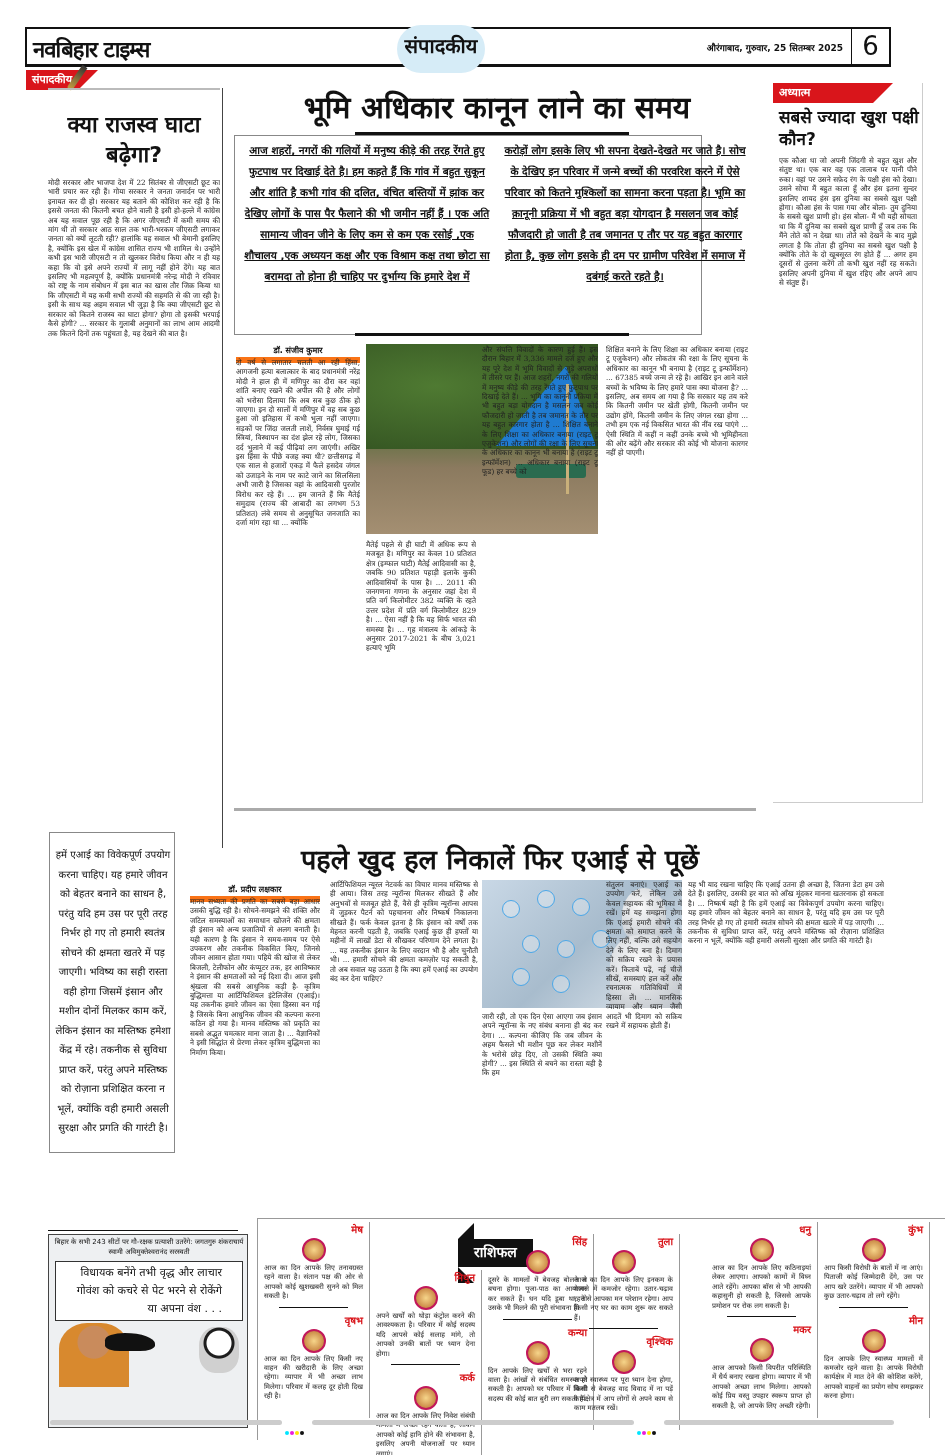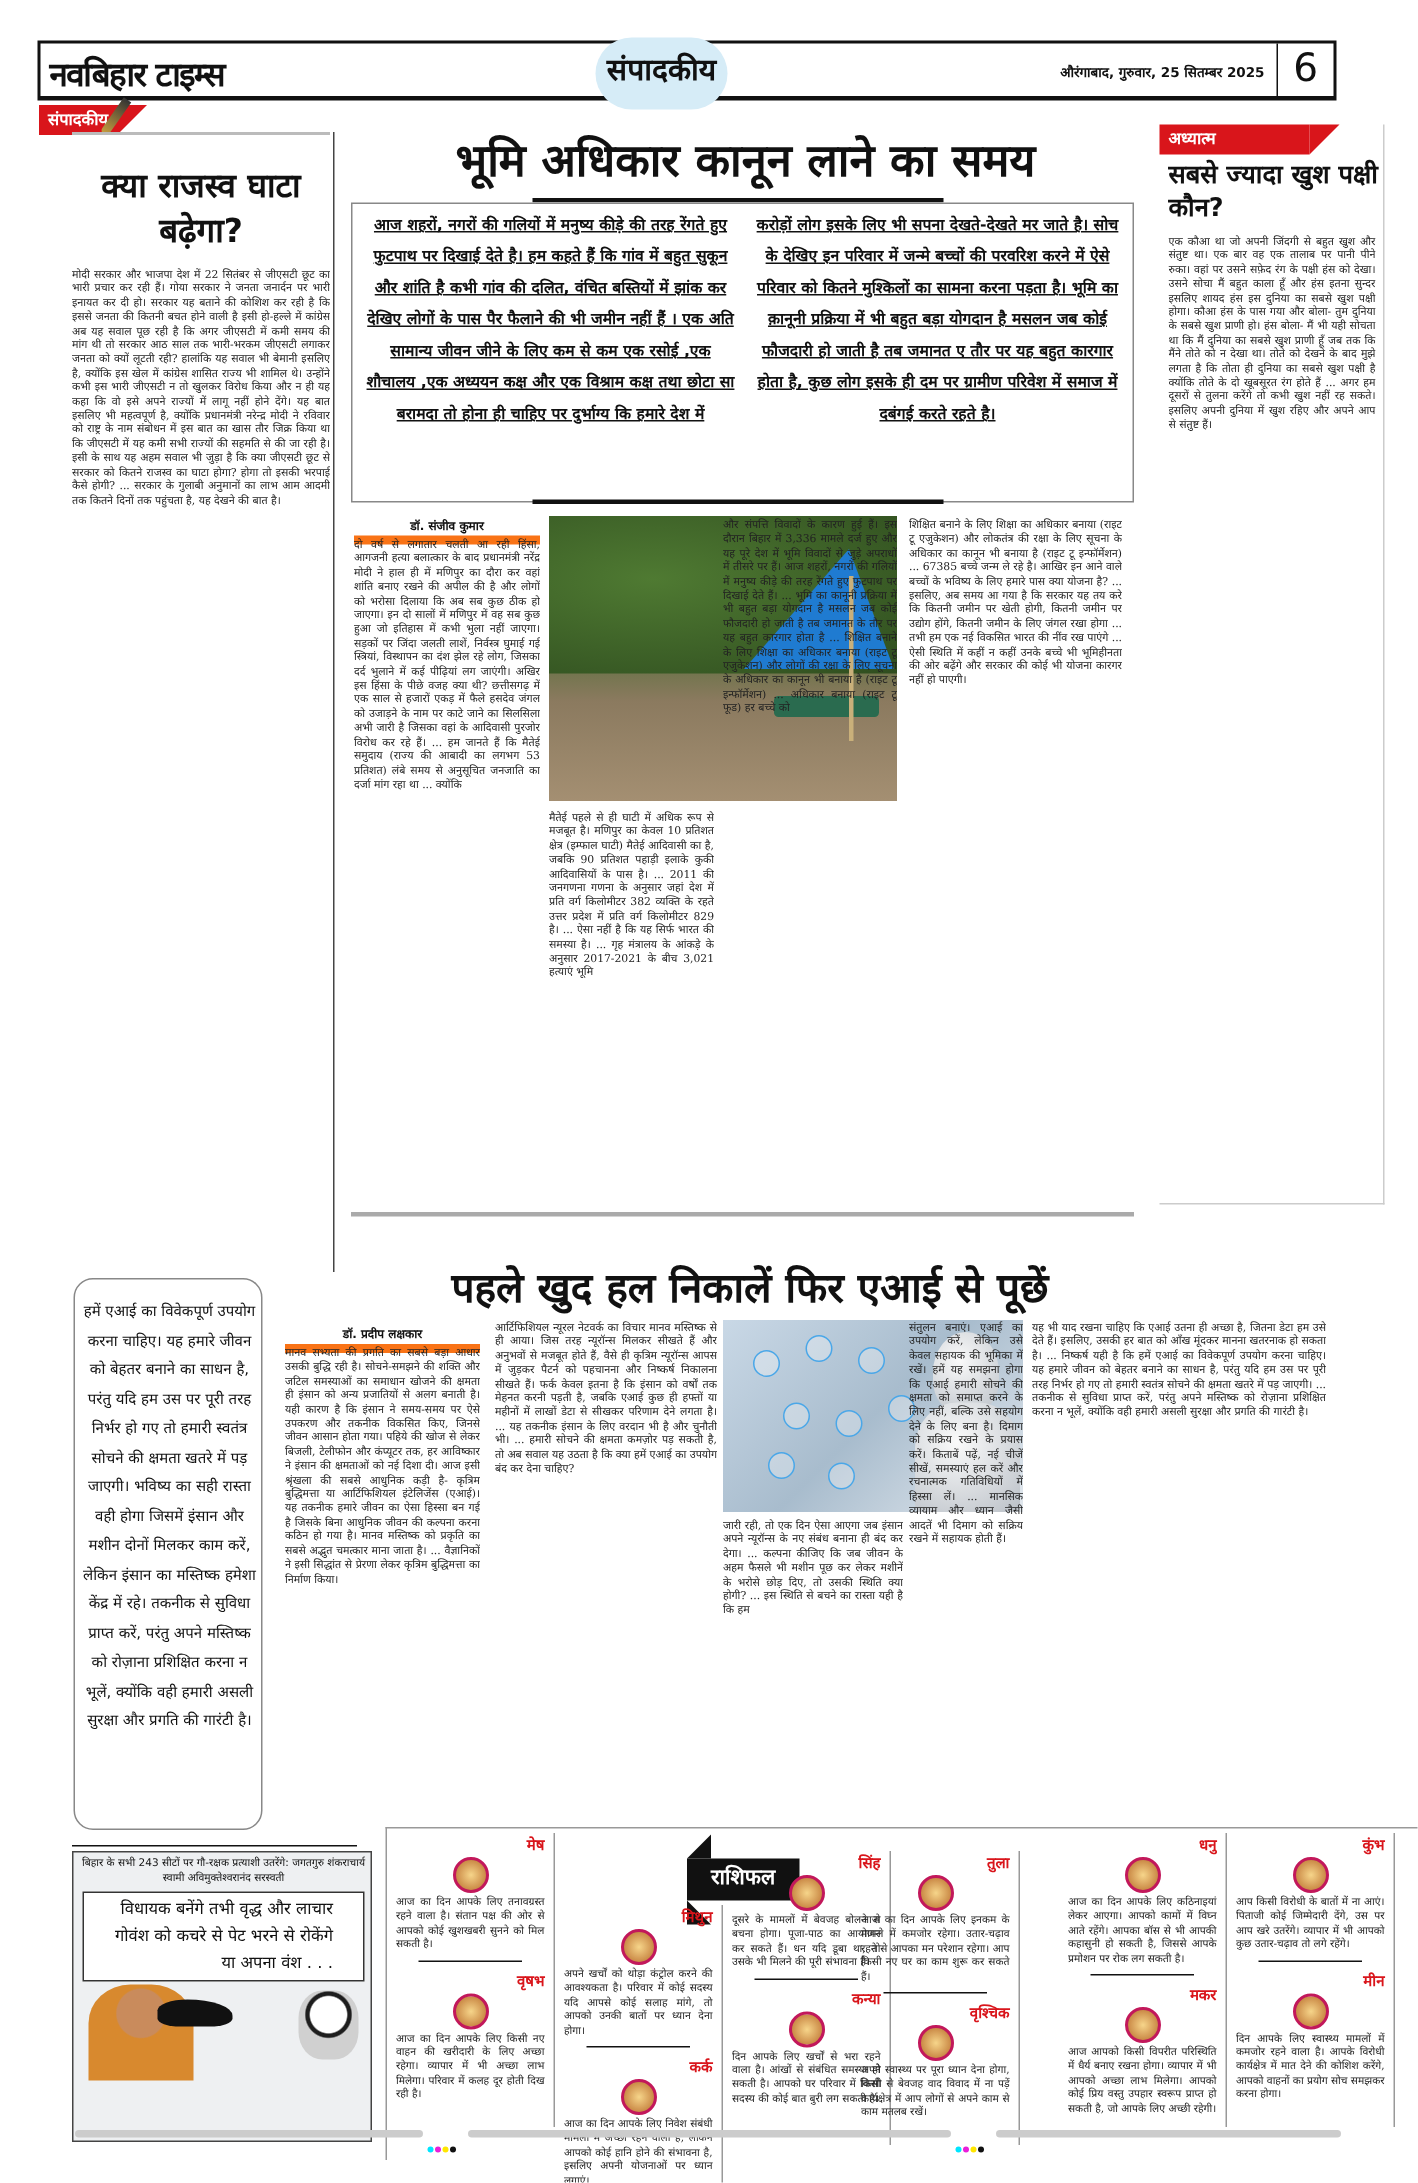--- a/index.html
+++ b/index.html
@@ -48,21 +48,21 @@
   <div class="redtag-tri"></div>
   <div style="position:absolute;left:48px;top:-6px;width:6px;height:28px;background:linear-gradient(#333,#c9a040);transform:rotate(35deg);border-radius:0 0 3px 3px;"></div>
 </div>
 <div class="abs" style="left:48px;top:88px;width:172px;height:2px;background:#bbb;"></div>
 <div class="abs hl" style="left:48px;top:110px;width:172px;font-size:22px;line-height:30px;">क्या राजस्व घाटा बढ़ेगा?</div>
 <div class="abs col-text" style="left:48px;top:178px;width:172px;height:660px;">मोदी सरकार और भाजपा देश में 22 सितंबर से जीएसटी छूट का भारी प्रचार कर रही हैं। गोया सरकार ने जनता जनार्दन पर भारी इनायत कर दी हो। सरकार यह बताने की कोशिश कर रही है कि इससे जनता की कितनी बचत होने वाली है इसी हो-हल्ले में कांग्रेस अब यह सवाल पूछ रही है कि अगर जीएसटी में कमी समय की मांग थी तो सरकार आठ साल तक भारी-भरकम जीएसटी लगाकर जनता को क्यों लूटती रही? हालांकि यह सवाल भी बेमानी इसलिए है, क्योंकि इस खेल में कांग्रेस शासित राज्य भी शामिल थे। उन्होंने कभी इस भारी जीएसटी न तो खुलकर विरोध किया और न ही यह कहा कि वो इसे अपने राज्यों में लागू नहीं होने देंगे। यह बात इसलिए भी महत्वपूर्ण है, क्योंकि प्रधानमंत्री नरेन्द्र मोदी ने रविवार को राष्ट्र के नाम संबोधन में इस बात का खास तौर जिक्र किया था कि जीएसटी में यह कमी सभी राज्यों की सहमति से की जा रही है। इसी के साथ यह अहम सवाल भी जुड़ा है कि क्या जीएसटी छूट से सरकार को कितने राजस्व का घाटा होगा? होगा तो इसकी भरपाई कैसे होगी? ... सरकार के गुलाबी अनुमानों का लाभ आम आदमी तक कितने दिनों तक पहुंचता है, यह देखने की बात है।</div>
 <div class="abs" style="left:222px;top:88px;width:1px;height:760px;background:#444;"></div>
 
 <div class="abs hl" style="left:232px;top:86px;width:530px;font-size:30px;line-height:44px;">भूमि अधिकार कानून लाने का समय</div>
 <div class="abs rule" style="left:355px;top:132px;width:274px;height:3px;"></div>
-<div class="abs quote-box" style="left:234px;top:135px;width:522px;height:200px;">
+<div class="abs quote-box" style="left:234px;top:135px;width:468px;height:200px;">
   <div class="abs quote-text" style="left:8px;top:4px;width:248px;">आज शहरों, नगरों की गलियों में मनुष्य कीड़े की तरह रेंगते हुए फुटपाथ पर दिखाई देते है। हम कहते हैं कि गांव में बहुत सुकून और शांति है कभी गांव की दलित, वंचित बस्तियों में झांक कर देखिए लोगों के पास पैर फैलाने की भी जमीन नहीं हैं । एक अति सामान्य जीवन जीने के लिए कम से कम एक रसोई ,एक शौचालय ,एक अध्ययन कक्ष और एक विश्राम कक्ष तथा छोटा सा बरामदा तो होना ही चाहिए पर दुर्भाग्य कि हमारे देश में</div>
   <div class="abs quote-text" style="left:266px;top:4px;width:248px;">करोड़ों लोग इसके लिए भी सपना देखते-देखते मर जाते है। सोच के देखिए इन परिवार में जन्मे बच्चों की परवरिश करने में ऐसे परिवार को कितने मुश्किलों का सामना करना पड़ता है। भूमि का क़ानूनी प्रक्रिया में भी बहुत बड़ा योगदान है मसलन जब कोई फौजदारी हो जाती है तब जमानत ए तौर पर यह बहुत कारगार होता है, कुछ लोग इसके ही दम पर ग्रामीण परिवेश में समाज में दबंगई करते रहते है।</div>
 </div>
 <div class="abs rule" style="left:355px;top:333px;width:274px;height:3px;"></div>
 
 <div class="abs byline" style="left:236px;top:344px;width:124px;">डॉ. संजीव कुमार</div>
 <div class="abs col-text" style="left:236px;top:358px;width:124px;height:430px;">दो वर्ष से लगातार चलती आ रही हिंसा, आगजनी हत्या बलात्कार के बाद प्रधानमंत्री नरेंद्र मोदी ने हाल ही में मणिपुर का दौरा कर वहां शांति बनाए रखने की अपील की है और लोगों को भरोसा दिलाया कि अब सब कुछ ठीक हो जाएगा। इन दो सालों में मणिपुर में वह सब कुछ हुआ जो इतिहास में कभी भुला नहीं जाएगा। सड़कों पर जिंदा जलती लाशें, निर्वस्त्र घुमाई गई स्त्रियां, विस्थापन का दंश झेल रहे लोग, जिसका दर्द भुलाने में कई पीढ़ियां लग जाएंगी। अखिर इस हिंसा के पीछे वजह क्या थी? छत्तीसगढ़ में एक साल से हजारों एकड़ में फैले हसदेव जंगल को उजाड़ने के नाम पर काटे जाने का सिलसिला अभी जारी है जिसका वहां के आदिवासी पुरजोर विरोध कर रहे हैं। ... हम जानते हैं कि मैतेई समुदाय (राज्य की आबादी का लगभग 53 प्रतिशत) लंबे समय से अनुसूचित जनजाति का दर्जा मांग रहा था ... क्योंकि</div>
 <div class="abs photo-tent" style="left:366px;top:344px;width:232px;height:190px;">
   <div style="position:absolute;left:0;top:0;width:100%;height:55%;background:radial-gradient(ellipse at 30% 40%,#4f7a32,#2f4d1f);"></div>
   <div class="tent" style="left:130px;top:22px;border-left-width:70px;border-right-width:30px;border-bottom-width:80px;"></div>
@@ -75,21 +75,21 @@
 <div class="abs" style="left:234px;top:808px;width:522px;height:3px;background:#aaa;"></div>
 
 <div class="abs" style="left:773px;top:83px;width:150px;height:720px;border-right:1px solid #ccc;border-bottom:1px solid #ccc;"></div>
 <div class="abs" style="left:773px;top:83px;display:flex;">
   <div class="redtag" style="width:100px;">अध्यात्म</div>
   <div class="redtag-tri" style="border-top-color:#d9151b;"></div>
 </div>
 <div class="abs hl" style="left:779px;top:106px;width:140px;font-size:17px;line-height:22px;text-align:left;">सबसे ज्यादा खुश पक्षी कौन?</div>
 <div class="abs col-text" style="left:779px;top:156px;width:138px;height:640px;">एक कौआ था जो अपनी जिंदगी से बहुत खुश और संतुष्ट था। एक बार वह एक तालाब पर पानी पीने रुका। वहां पर उसने सफ़ेद रंग के पक्षी हंस को देखा। उसने सोचा मैं बहुत काला हूँ और हंस इतना सुन्दर इसलिए शायद हंस इस दुनिया का सबसे खुश पक्षी होगा। कौआ हंस के पास गया और बोला- तुम दुनिया के सबसे खुश प्राणी हो। हंस बोला- मैं भी यही सोचता था कि मैं दुनिया का सबसे खुश प्राणी हूँ जब तक कि मैंने तोते को न देखा था। तोते को देखने के बाद मुझे लगता है कि तोता ही दुनिया का सबसे खुश पक्षी है क्योंकि तोते के दो खूबसूरत रंग होते हैं ... अगर हम दूसरों से तुलना करेंगे तो कभी खुश नहीं रह सकते। इसलिए अपनी दुनिया में खुश रहिए और अपने आप से संतुष्ट हैं।</div>
 
-<div class="abs quote-box" style="left:49px;top:852px;width:126px;height:368px;border-radius:13px;">
+<div class="abs quote-box" style="left:49px;top:832px;width:126px;height:321px;">
   <div class="abs" style="left:5px;top:12px;width:116px;font-family:'DejaVu Sans',sans-serif;font-size:10px;line-height:19.5px;text-align:center;">हमें एआई का विवेकपूर्ण उपयोग करना चाहिए। यह हमारे जीवन को बेहतर बनाने का साधन है, परंतु यदि हम उस पर पूरी तरह निर्भर हो गए तो हमारी स्वतंत्र सोचने की क्षमता खतरे में पड़ जाएगी। भविष्य का सही रास्ता वही होगा जिसमें इंसान और मशीन दोनों मिलकर काम करें, लेकिन इंसान का मस्तिष्क हमेशा केंद्र में रहे। तकनीक से सुविधा प्राप्त करें, परंतु अपने मस्तिष्क को रोज़ाना प्रशिक्षित करना न भूलें, क्योंकि वही हमारी असली सुरक्षा और प्रगति की गारंटी है।</div>
 </div>
 <div class="abs hl" style="left:240px;top:840px;width:520px;font-size:27px;line-height:40px;">पहले खुद हल निकालें फिर एआई से पूछें</div>
 <div class="abs byline" style="left:190px;top:883px;width:130px;">डॉ. प्रदीप लक्षकार</div>
 <div class="abs col-text" style="left:190px;top:897px;width:130px;height:310px;">मानव सभ्यता की प्रगति का सबसे बड़ा आधार उसकी बुद्धि रही है। सोचने-समझने की शक्ति और जटिल समस्याओं का समाधान खोजने की क्षमता ही इंसान को अन्य प्रजातियों से अलग बनाती है। यही कारण है कि इंसान ने समय-समय पर ऐसे उपकरण और तकनीक विकसित किए, जिनसे जीवन आसान होता गया। पहिये की खोज से लेकर बिजली, टेलीफोन और कंप्यूटर तक, हर आविष्कार ने इंसान की क्षमताओं को नई दिशा दी। आज इसी श्रृंखला की सबसे आधुनिक कड़ी है- कृत्रिम बुद्धिमत्ता या आर्टिफिशियल इंटेलिजेंस (एआई)। यह तकनीक हमारे जीवन का ऐसा हिस्सा बन गई है जिसके बिना आधुनिक जीवन की कल्पना करना कठिन हो गया है। मानव मस्तिष्क को प्रकृति का सबसे अद्भुत चमत्कार माना जाता है। ... वैज्ञानिकों ने इसी सिद्धांत से प्रेरणा लेकर कृत्रिम बुद्धिमत्ता का निर्माण किया।</div>
 <div class="abs col-text" style="left:330px;top:880px;width:148px;height:330px;">आर्टिफिशियल न्यूरल नेटवर्क का विचार मानव मस्तिष्क से ही आया। जिस तरह न्यूरॉन्स मिलकर सीखते हैं और अनुभवों से मजबूत होते हैं, वैसे ही कृत्रिम न्यूरॉन्स आपस में जुड़कर पैटर्न को पहचानना और निष्कर्ष निकालना सीखते हैं। फर्क केवल इतना है कि इंसान को वर्षों तक मेहनत करनी पड़ती है, जबकि एआई कुछ ही हफ्तों या महीनों में लाखों डेटा से सीखकर परिणाम देने लगता है। ... यह तकनीक इंसान के लिए वरदान भी है और चुनौती भी। ... हमारी सोचने की क्षमता कमज़ोर पड़ सकती है, तो अब सवाल यह उठता है कि क्या हमें एआई का उपयोग बंद कर देना चाहिए?</div>
 <div class="abs photo-ai" style="left:482px;top:880px;width:200px;height:128px;">
   <div class="node" style="left:20px;top:20px;"></div>
   <div class="node" style="left:55px;top:10px;"></div>
   <div class="node" style="left:90px;top:18px;"></div>

